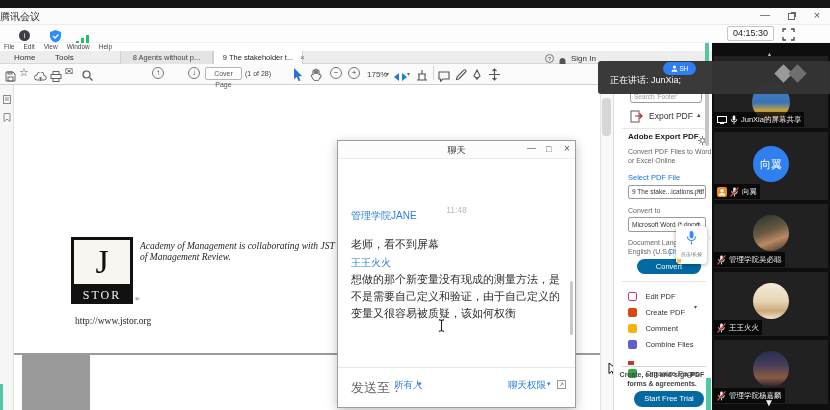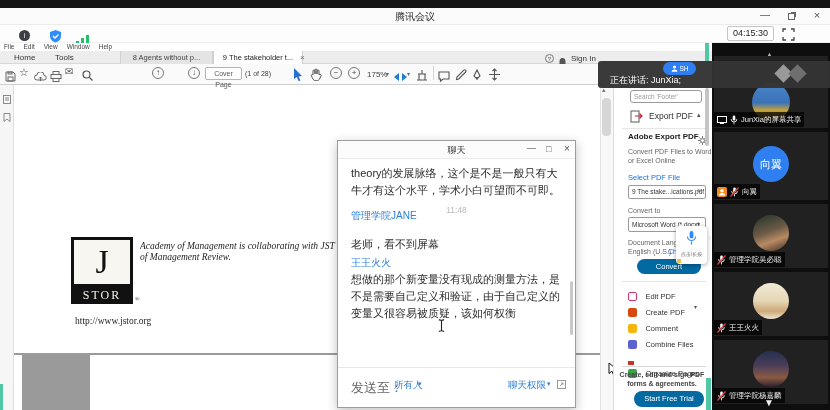--- a/index.html
+++ b/index.html
@@ -3,21 +3,21 @@
 <meta charset="utf-8">
 <style>
   *{box-sizing:border-box;margin:0;padding:0}
   html,body{width:830px;height:410px;overflow:hidden}
   body{font-family:"Liberation Sans","DejaVu Sans",sans-serif;background:#000}
   .abs{position:absolute}
   #stage{position:relative;width:830px;height:410px;background:#fff;overflow:hidden}
   
   #topstrip{left:0;top:0;width:830px;height:8px;background:#151515}
   #titlebar{left:0;top:8px;width:830px;height:17px;background:#fbfbfb;border-bottom:1px solid #ececec}
-  #wintitle{left:0;top:10px;width:830px;text-align:center;font-size:10px;color:#333}
+  #wintitle{left:0;top:10px;width:830px;text-align:left;font-size:10px;color:#333}
   .winctl{top:9px;font-size:10px;color:#555;width:16px;text-align:center;cursor:default}
   .restore-box{display:inline-block;width:7px;height:7px;border:1px solid #666;box-shadow:2px -2px 0 -1px #666}
   #meetbar{left:0;top:25px;width:830px;height:18px;background:#fdfdfd;border-bottom:1px solid #f0f0f0}
   #timerbox{left:727px;top:26px;width:47px;height:15px;border:1px solid #c6c6c6;border-radius:2px;background:#fff;
             font-size:9px;color:#222;text-align:center;line-height:13px}
   
   #menubar{left:0;top:43px;width:712px;height:8px;background:#fff;font-size:6.5px;color:#444}
   #menubar span{margin-right:9px}
   #tabbar{left:0;top:51px;width:712px;height:13px;background:#ededed;border-bottom:1px solid #d8d8d8}
   .tabtxt{font-size:8px;color:#333;line-height:13px}
@@ -55,21 +55,21 @@
   .cjk{font-size:11px;color:#2b2b2b;line-height:17px}
   .bluename{font-size:10px;color:#2d7fdb}
   
   #sidebar{left:712px;top:43px;width:118px;height:367px;background:#0e0e0e}
   .tile{left:714px;width:114px;background:#212121}
   .avatar{border-radius:50%;position:absolute}
   .labelbar{position:absolute;left:0;bottom:1px;height:15px;background:rgba(0,0,0,.72);display:flex;align-items:center;padding:0 3px;gap:3px}
   .pname{font-size:7.5px;color:#f0f0f0;white-space:nowrap;overflow:hidden}
   .av2{background:#2f7ff0;color:#fff;text-align:center;font-size:11px}
   
-  #speaktip{left:598px;top:61px;width:232px;height:27px;background:rgba(52,52,52,.97);border-radius:3px 0 0 3px}
+  #speaktip{left:598px;top:61px;width:232px;height:33px;background:rgba(52,52,52,.97);border-radius:3px 0 0 3px}
   #sharepill{left:663px;top:62px;width:33px;height:13px;background:#2f7ff2;border-radius:7px;color:#fff;font-size:6.5px;text-align:center;line-height:13px}
   .diamond{width:13px;height:13px;transform:rotate(45deg);position:absolute}
   #micwidget{left:676px;top:226px;width:31px;height:38px;background:#fff;border-radius:4px;box-shadow:0 1px 4px rgba(0,0,0,.35);text-align:center}
   .greenseg{background:#52c7a5}
 </style>
 </head>
 <body>
 
 <div id="stage">
 
@@ -400,21 +400,20 @@
   <div class="abs" style="left:677px;top:259px;width:4px;height:4px;background:#f0c040"></div>
   <div class="abs" style="left:708px;top:232px;font-size:10px;color:#ddd">›</div>
 
   <div class="abs" id="chat">
     <div class="abs" id="chat-title"></div>
     <div class="abs" style="left:0;top:3px;width:237px;text-align:center;font-size:9px;color:#333">聊天</div>
     <div class="abs" style="left:189px;top:2px;font-size:9px;color:#555">—</div>
     <div class="abs" style="left:208px;top:3px;font-size:9px;color:#555">□</div>
     <div class="abs" style="left:226px;top:2px;font-size:10px;color:#555">×</div>
 
-    <div class="abs cjk" style="left:13px;top:24px;width:216px">theory的发展脉络，这个是不是一般只有大牛才有这个水平，学术小白可望而不可即。</div>
     <div class="abs" style="left:0;top:64px;width:237px;text-align:center;font-size:8.5px;color:#b8b8b8">11:48</div>
     <div class="abs bluename" style="left:13px;top:68px">管理学院JANE</div>
     <div class="abs cjk" style="left:13px;top:95px">老师，看不到屏幕</div>
     <div class="abs bluename" style="left:13px;top:115px">王王火火</div>
     <div class="abs cjk" style="left:13px;top:130px;width:216px">想做的那个新变量没有现成的测量方法，是不是需要自己定义和验证，由于自己定义的变量又很容易被质疑，该如何权衡</div>
 
     <svg class="abs" style="left:100px;top:177px" width="7" height="15">
       <path d="M3.5 2 V13 M1 1.5 C2 2.5 5 2.5 6 1.5 M1 13.5 C2 12.5 5 12.5 6 13.5" stroke="#222" stroke-width="1.1" fill="none"></path>
     </svg>
     <div class="abs" style="left:232px;top:140px;width:3px;height:54px;background:#c9c9c9;border-radius:2px"></div>

